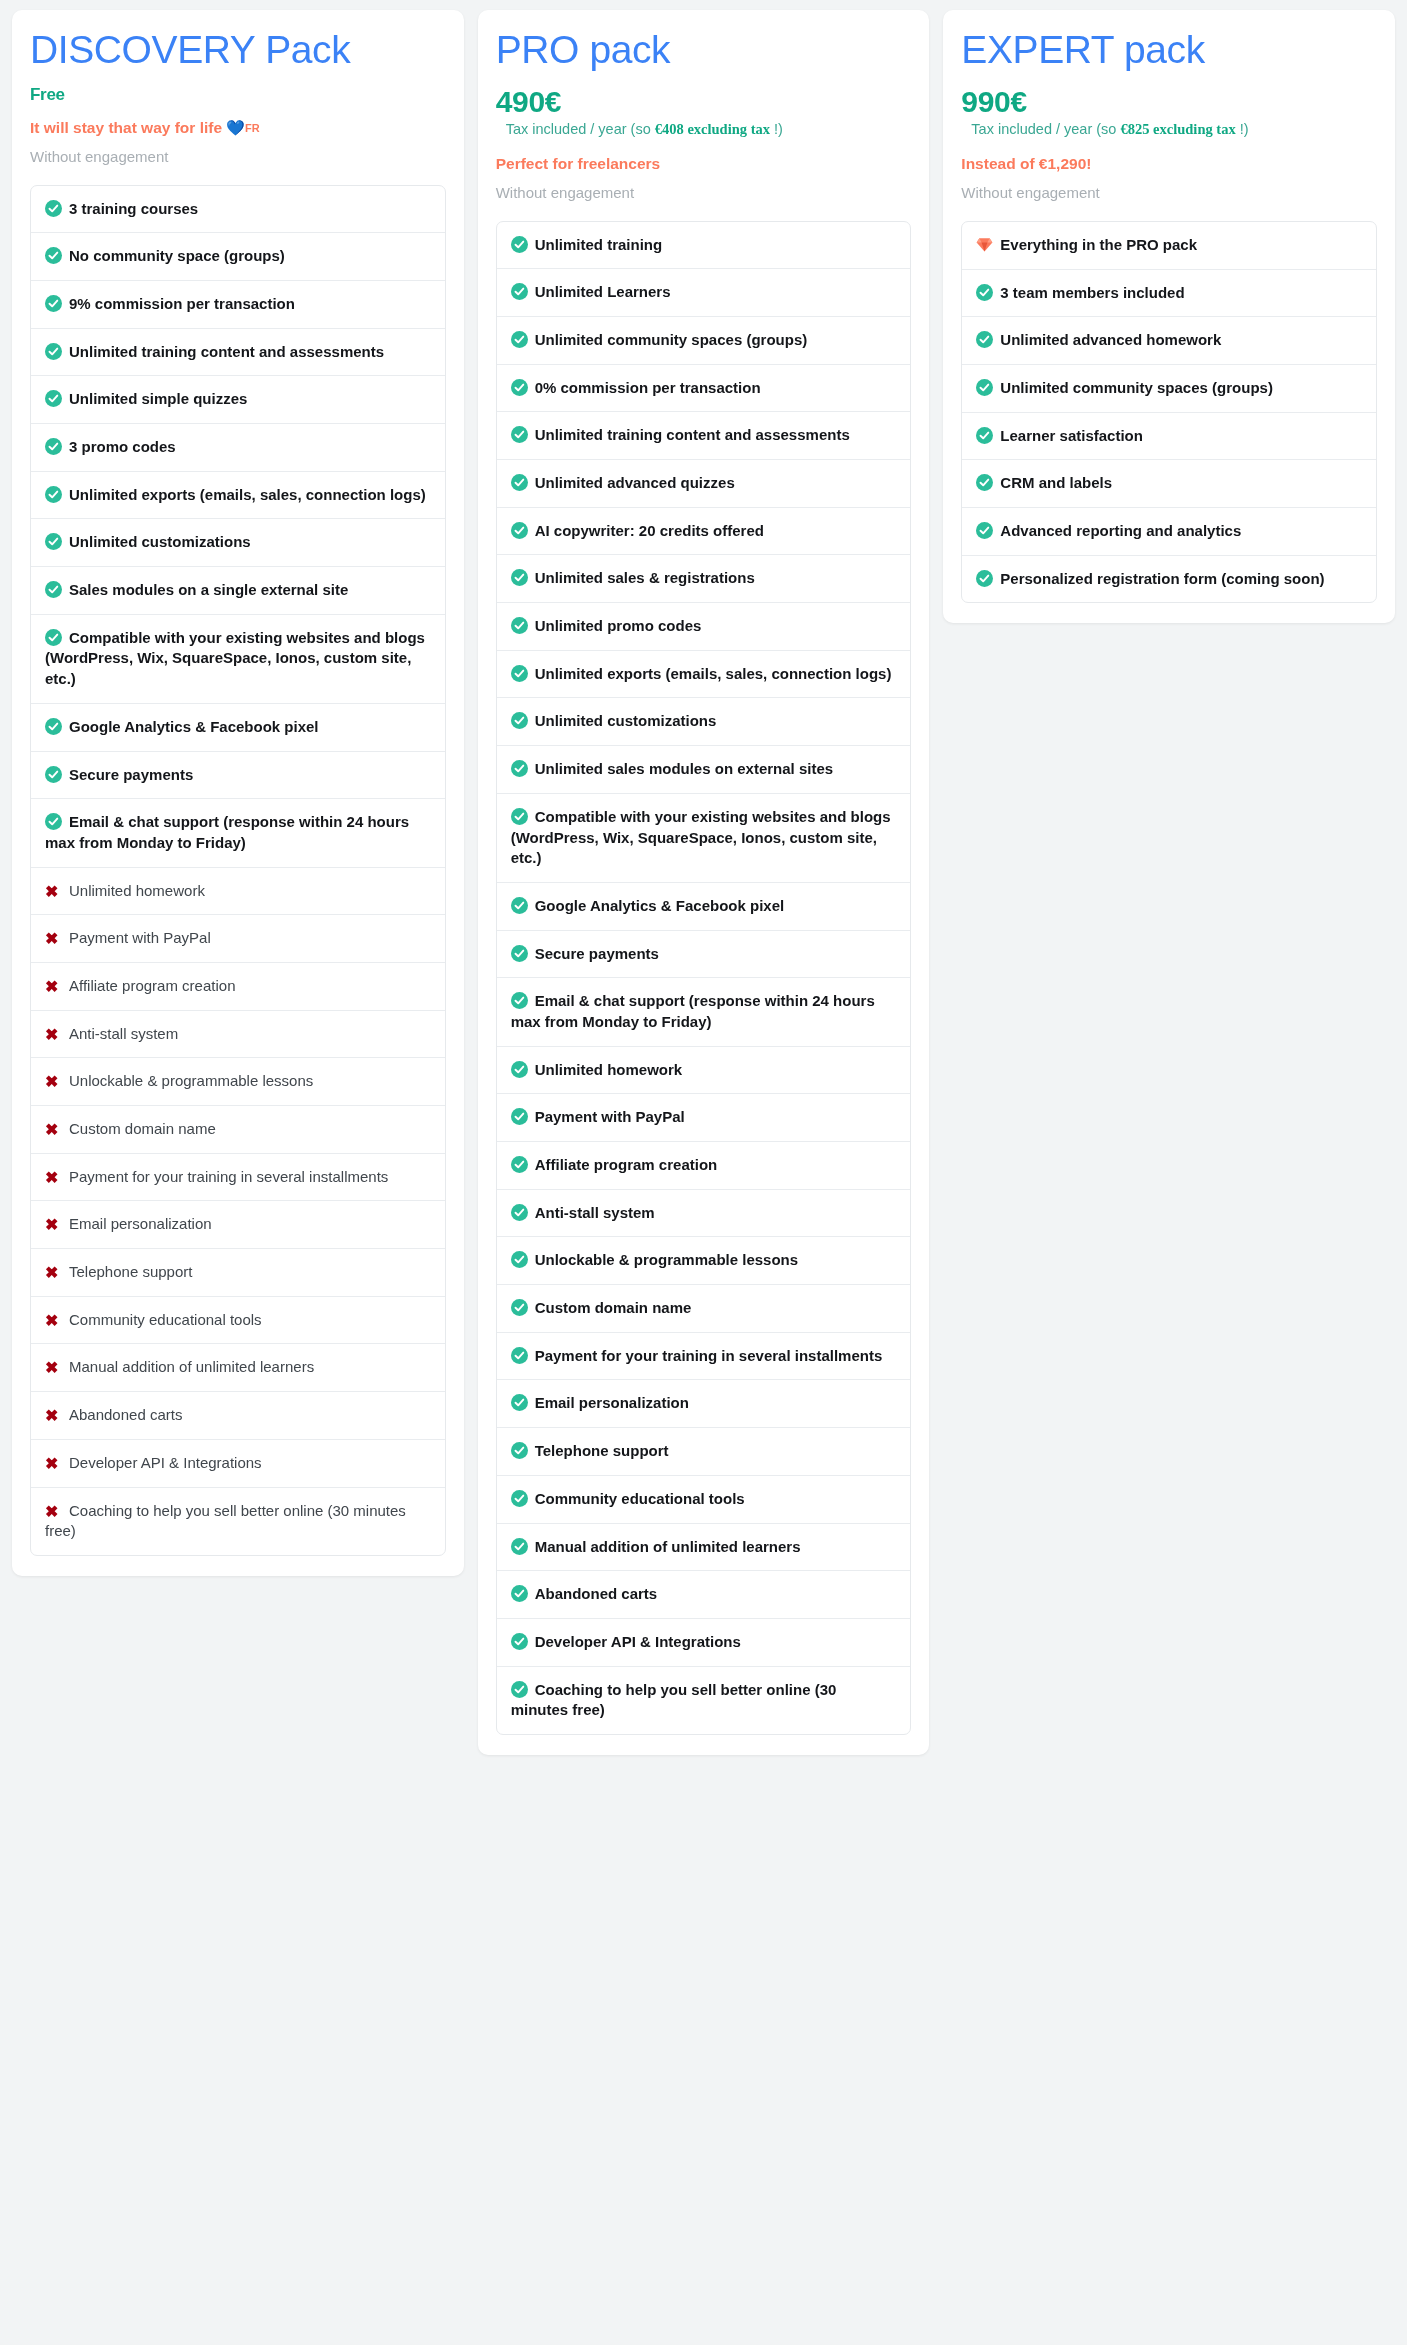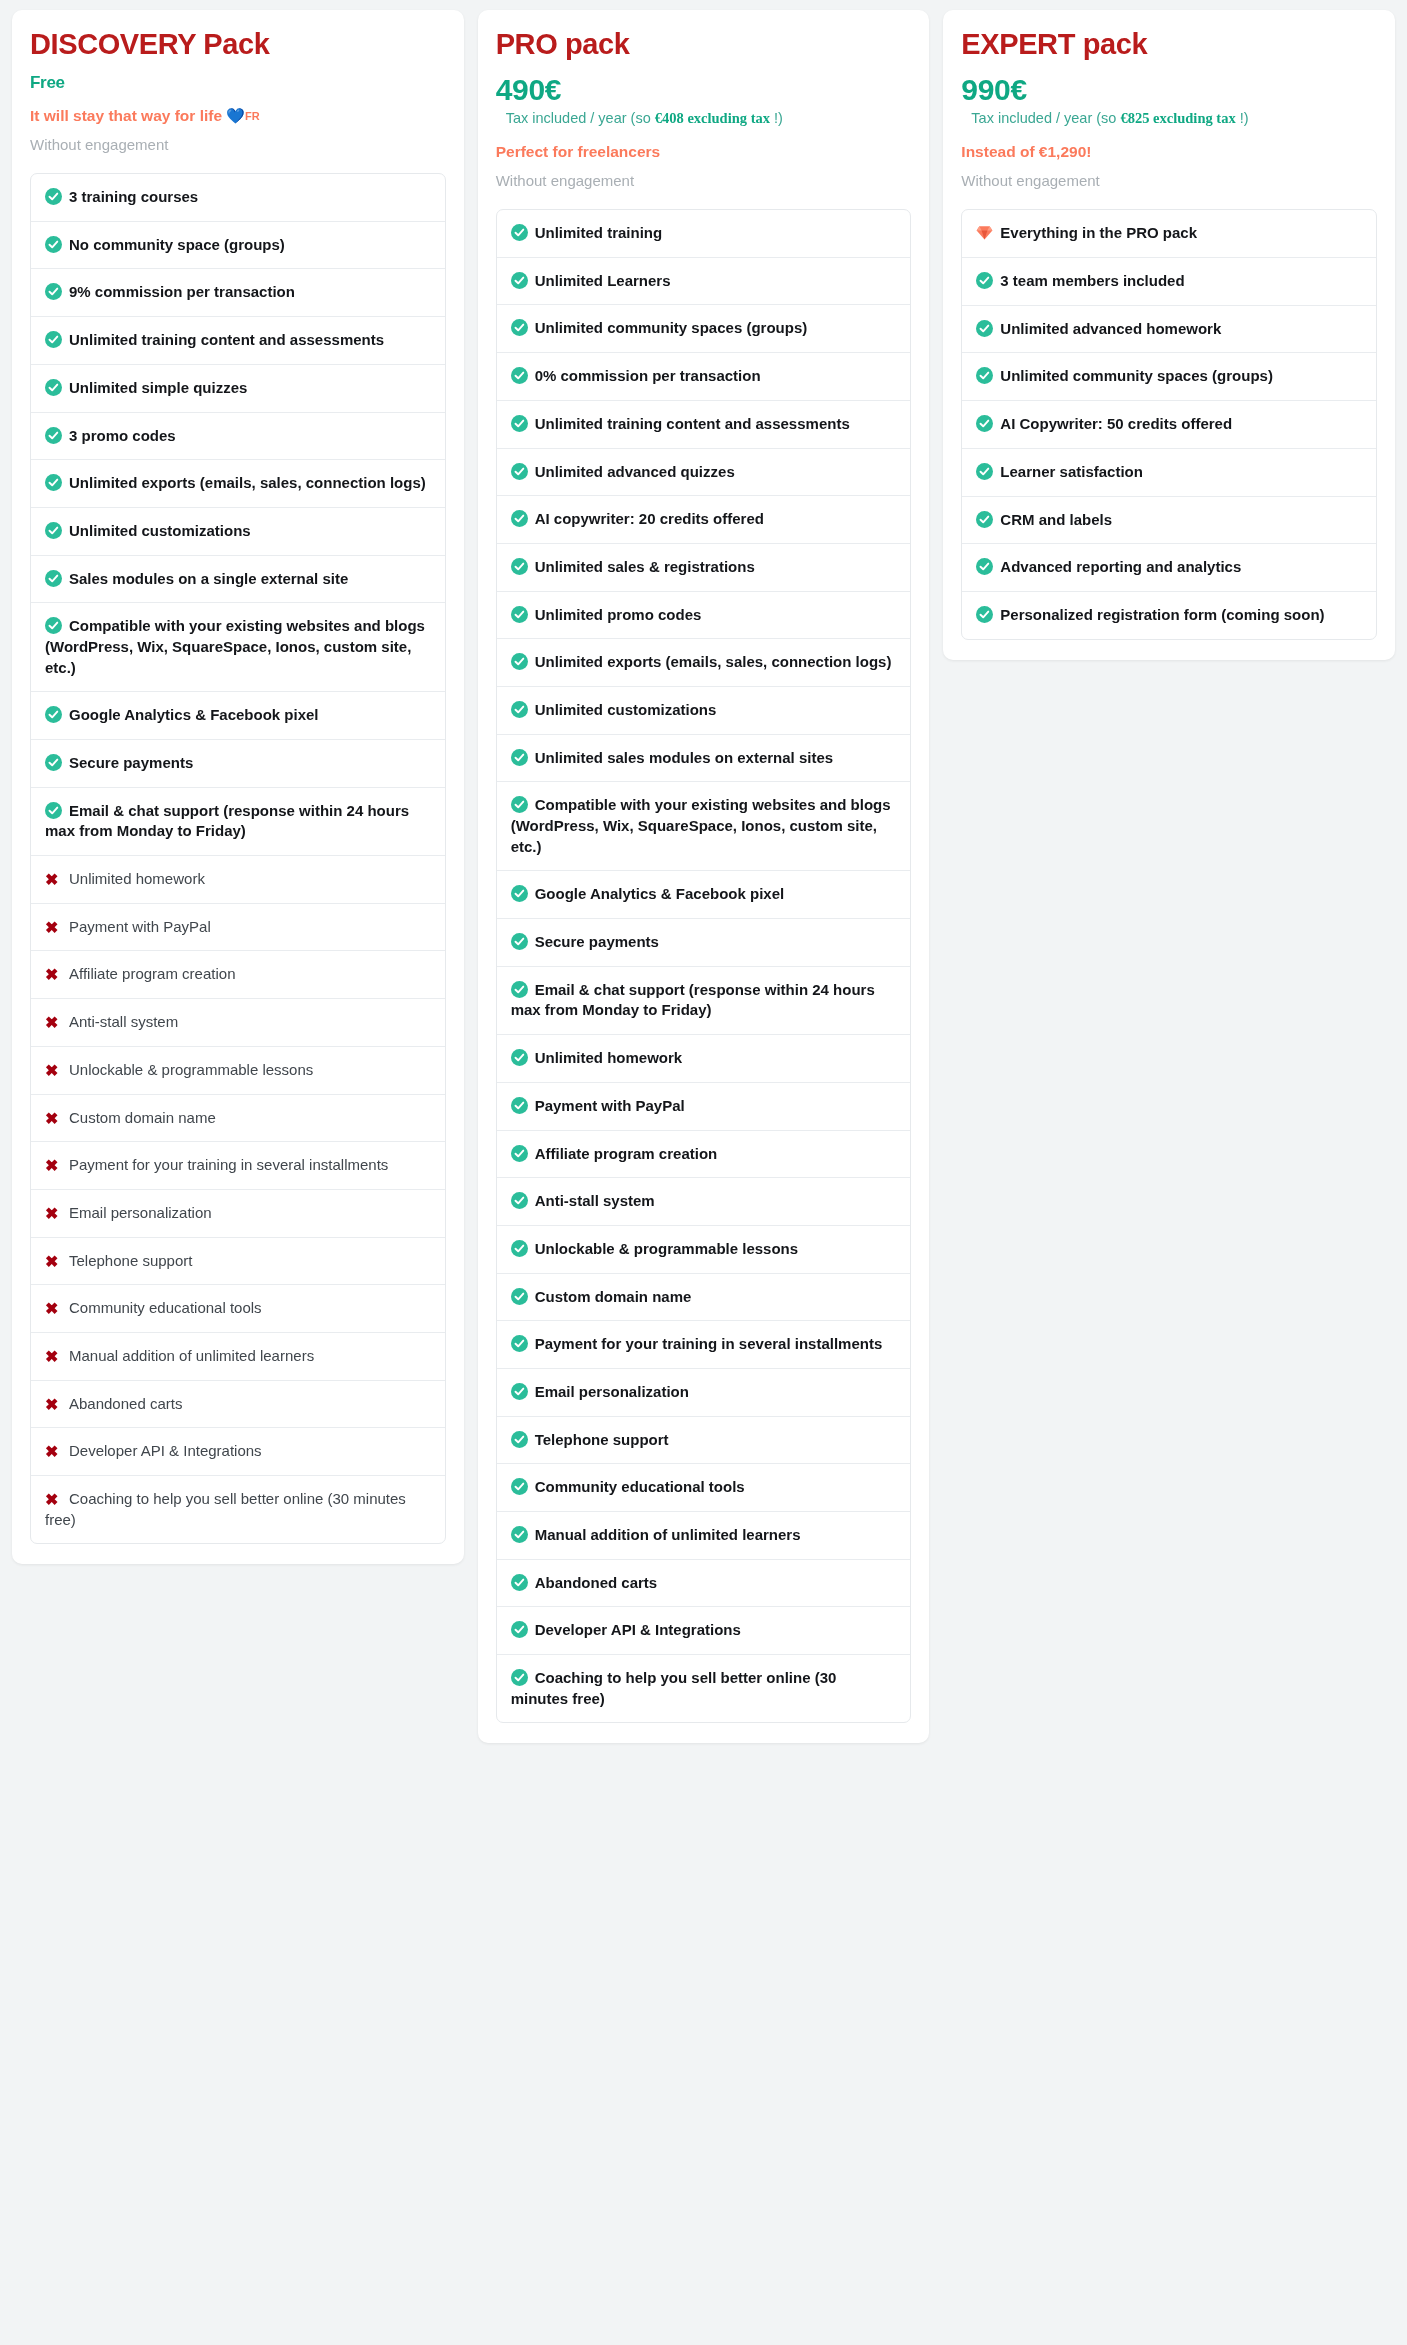--- a/index.html
+++ b/index.html
@@ -18,23 +18,23 @@
   }
   .pack-card {
     background: #ffffff;
     border-radius: 10px;
     box-shadow: 0 1px 3px rgba(0,0,0,0.07);
     padding: 18px 18px 20px 18px;
     flex: 1 1 0;
     min-width: 0;
   }
   .pack-title {
-    font-size: 29px;
-    font-weight: 700;
-    color: #b91c1c;
+    font-size: 39px;
+    font-weight: 400;
+    color: #3b82f6;
     letter-spacing: -0.4px;
     line-height: 1.15;
     margin-bottom: 13px;
   }
   .pack-price {
     font-size: 30px;
     font-weight: 700;
     color: #0fa883;
     line-height: 1.05;
     letter-spacing: -0.3px;
@@ -337,24 +337,20 @@
               <circle cx="8.5" cy="8.5" r="8.5" fill="#2bbd9a"></circle>
               <path d="M4.5 8.7 L7.2 11.3 L12.3 5.6" stroke="#ffffff" stroke-width="1.9" fill="none" stroke-linecap="round" stroke-linejoin="round"></path>
             </svg></span><span>Unlimited advanced homework</span></li>
         <li class="feature-item"><span class="ic"><svg class="check" width="17" height="17" viewBox="0 0 17 17">
               <circle cx="8.5" cy="8.5" r="8.5" fill="#2bbd9a"></circle>
               <path d="M4.5 8.7 L7.2 11.3 L12.3 5.6" stroke="#ffffff" stroke-width="1.9" fill="none" stroke-linecap="round" stroke-linejoin="round"></path>
             </svg></span><span>Unlimited community spaces (groups)</span></li>
         <li class="feature-item"><span class="ic"><svg class="check" width="17" height="17" viewBox="0 0 17 17">
               <circle cx="8.5" cy="8.5" r="8.5" fill="#2bbd9a"></circle>
               <path d="M4.5 8.7 L7.2 11.3 L12.3 5.6" stroke="#ffffff" stroke-width="1.9" fill="none" stroke-linecap="round" stroke-linejoin="round"></path>
-            </svg></span><span>AI Copywriter: 50 credits offered</span></li>
-        <li class="feature-item"><span class="ic"><svg class="check" width="17" height="17" viewBox="0 0 17 17">
-              <circle cx="8.5" cy="8.5" r="8.5" fill="#2bbd9a"></circle>
-              <path d="M4.5 8.7 L7.2 11.3 L12.3 5.6" stroke="#ffffff" stroke-width="1.9" fill="none" stroke-linecap="round" stroke-linejoin="round"></path>
             </svg></span><span>Learner satisfaction</span></li>
         <li class="feature-item"><span class="ic"><svg class="check" width="17" height="17" viewBox="0 0 17 17">
               <circle cx="8.5" cy="8.5" r="8.5" fill="#2bbd9a"></circle>
               <path d="M4.5 8.7 L7.2 11.3 L12.3 5.6" stroke="#ffffff" stroke-width="1.9" fill="none" stroke-linecap="round" stroke-linejoin="round"></path>
             </svg></span><span>CRM and labels</span></li>
         <li class="feature-item"><span class="ic"><svg class="check" width="17" height="17" viewBox="0 0 17 17">
               <circle cx="8.5" cy="8.5" r="8.5" fill="#2bbd9a"></circle>
               <path d="M4.5 8.7 L7.2 11.3 L12.3 5.6" stroke="#ffffff" stroke-width="1.9" fill="none" stroke-linecap="round" stroke-linejoin="round"></path>
             </svg></span><span>Advanced reporting and analytics</span></li>
         <li class="feature-item"><span class="ic"><svg class="check" width="17" height="17" viewBox="0 0 17 17">

